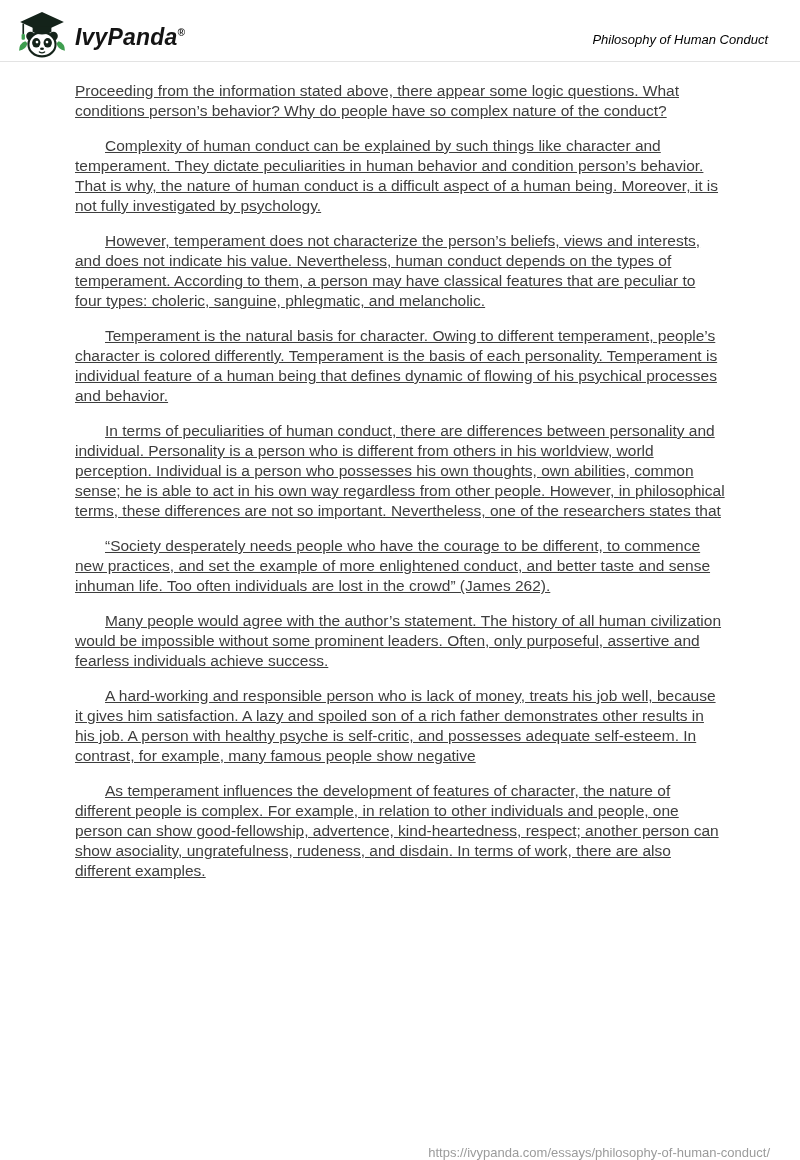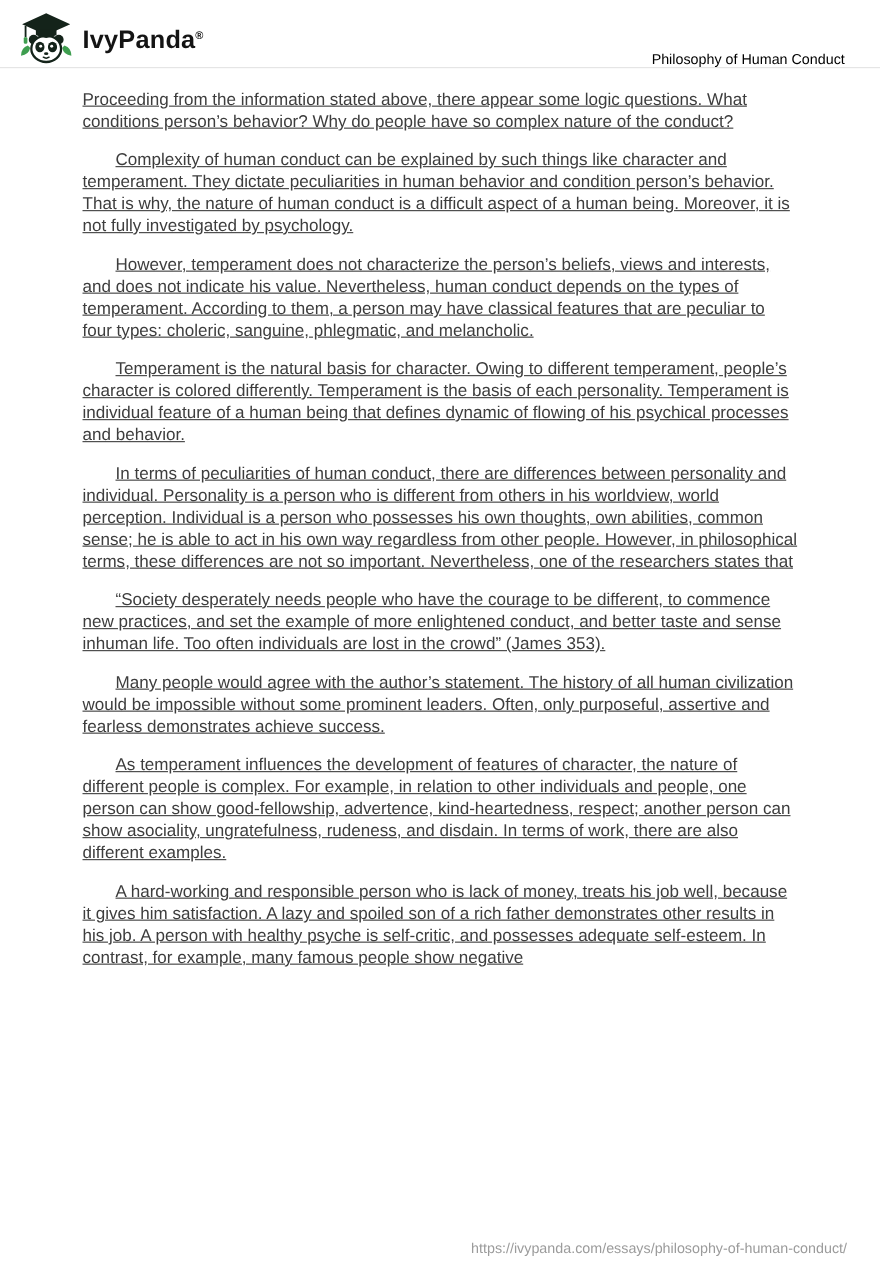--- a/index.html
+++ b/index.html
@@ -9,24 +9,25 @@
     height: 1160px;
     position: relative;
     overflow: hidden;
     font-family: "Liberation Sans", sans-serif;
   }
 
   
   .header {
     display: flex;
     justify-content: space-between;
-    align-items: flex-end;
+    align-items: center;
     padding: 8px 32px 0 18px;
     height: 62px;
     border-bottom: 1px solid #e3e3e3;
+    font-style: italic;
   }
   .brand {
     display: flex;
     align-items: center;
     gap: 9px;
   }
   .brand-logo { width: 48px; height: 50px; display: block; }
   .brand-name {
     font-size: 23px;
     font-weight: bold;
@@ -56,21 +57,21 @@
     margin-bottom: 15px;
     text-align: left;
     text-decoration: underline;
   }
   .content p.indent { text-indent: 30px; }
 
   
   .footer {
     position: absolute;
     right: 30px;
-    bottom: 18px;
+    bottom: 0;
     font-size: 13px;
     color: #9b9b9b;
   }
 </style>
 </head>
 <body>
 
 <div class="header">
   <div class="brand">
     <span>
@@ -100,19 +101,19 @@
   </div>
   <div class="page-title">Philosophy of Human Conduct</div>
 </div>
 
 <div class="content">
     <p>Proceeding from the information stated above, there appear some logic questions. What conditions person’s behavior? Why do people have so complex nature of the conduct?</p>
     <p class="indent">Complexity of human conduct can be explained by such things like character and temperament. They dictate peculiarities in human behavior and condition person’s behavior. That is why, the nature of human conduct is a difficult aspect of a human being. Moreover, it is not fully investigated by psychology.</p>
     <p class="indent">However, temperament does not characterize the person’s beliefs, views and interests, and does not indicate his value. Nevertheless, human conduct depends on the types of temperament. According to them, a person may have classical features that are peculiar to four types: choleric, sanguine, phlegmatic, and melancholic.</p>
     <p class="indent">Temperament is the natural basis for character. Owing to different temperament, people’s character is colored differently. Temperament is the basis of each personality. Temperament is individual feature of a human being that defines dynamic of flowing of his psychical processes and behavior.</p>
     <p class="indent">In terms of peculiarities of human conduct, there are differences between personality and individual. Personality is a person who is different from others in his worldview, world perception. Individual is a person who possesses his own thoughts, own abilities, common sense; he is able to act in his own way regardless from other people. However, in philosophical terms, these differences are not so important. Nevertheless, one of the researchers states that</p>
-    <p class="indent">“Society desperately needs people who have the courage to be different, to commence new practices, and set the example of more enlightened conduct, and better taste and sense inhuman life. Too often individuals are lost in the crowd” (James 353).</p>
-    <p class="indent">Many people would agree with the author’s statement. The history of all human civilization would be impossible without some prominent leaders. Often, only purposeful, assertive and fearless demonstrates achieve success.</p>
+    <p class="indent">“Society desperately needs people who have the courage to be different, to commence new practices, and set the example of more enlightened conduct, and better taste and sense inhuman life. Too often individuals are lost in the crowd” (James 262).</p>
+    <p class="indent">Many people would agree with the author’s statement. The history of all human civilization would be impossible without some prominent leaders. Often, only purposeful, assertive and fearless individuals achieve success.</p>
+    <p class="indent">A hard-working and responsible person who is lack of money, treats his job well, because it gives him satisfaction. A lazy and spoiled son of a rich father demonstrates other results in his job. A person with healthy psyche is self-critic, and possesses adequate self-esteem. In contrast, for example, many famous people show negative</p>
     <p class="indent">As temperament influences the development of features of character, the nature of different people is complex. For example, in relation to other individuals and people, one person can show good-fellowship, advertence, kind-heartedness, respect; another person can show asociality, ungratefulness, rudeness, and disdain. In terms of work, there are also different examples.</p>
-    <p class="indent">A hard-working and responsible person who is lack of money, treats his job well, because it gives him satisfaction. A lazy and spoiled son of a rich father demonstrates other results in his job. A person with healthy psyche is self-critic, and possesses adequate self-esteem. In contrast, for example, many famous people show negative</p>
   </div>
 
 <div class="footer">https://ivypanda.com/essays/philosophy-of-human-conduct/</div>
 
 </body></html>

